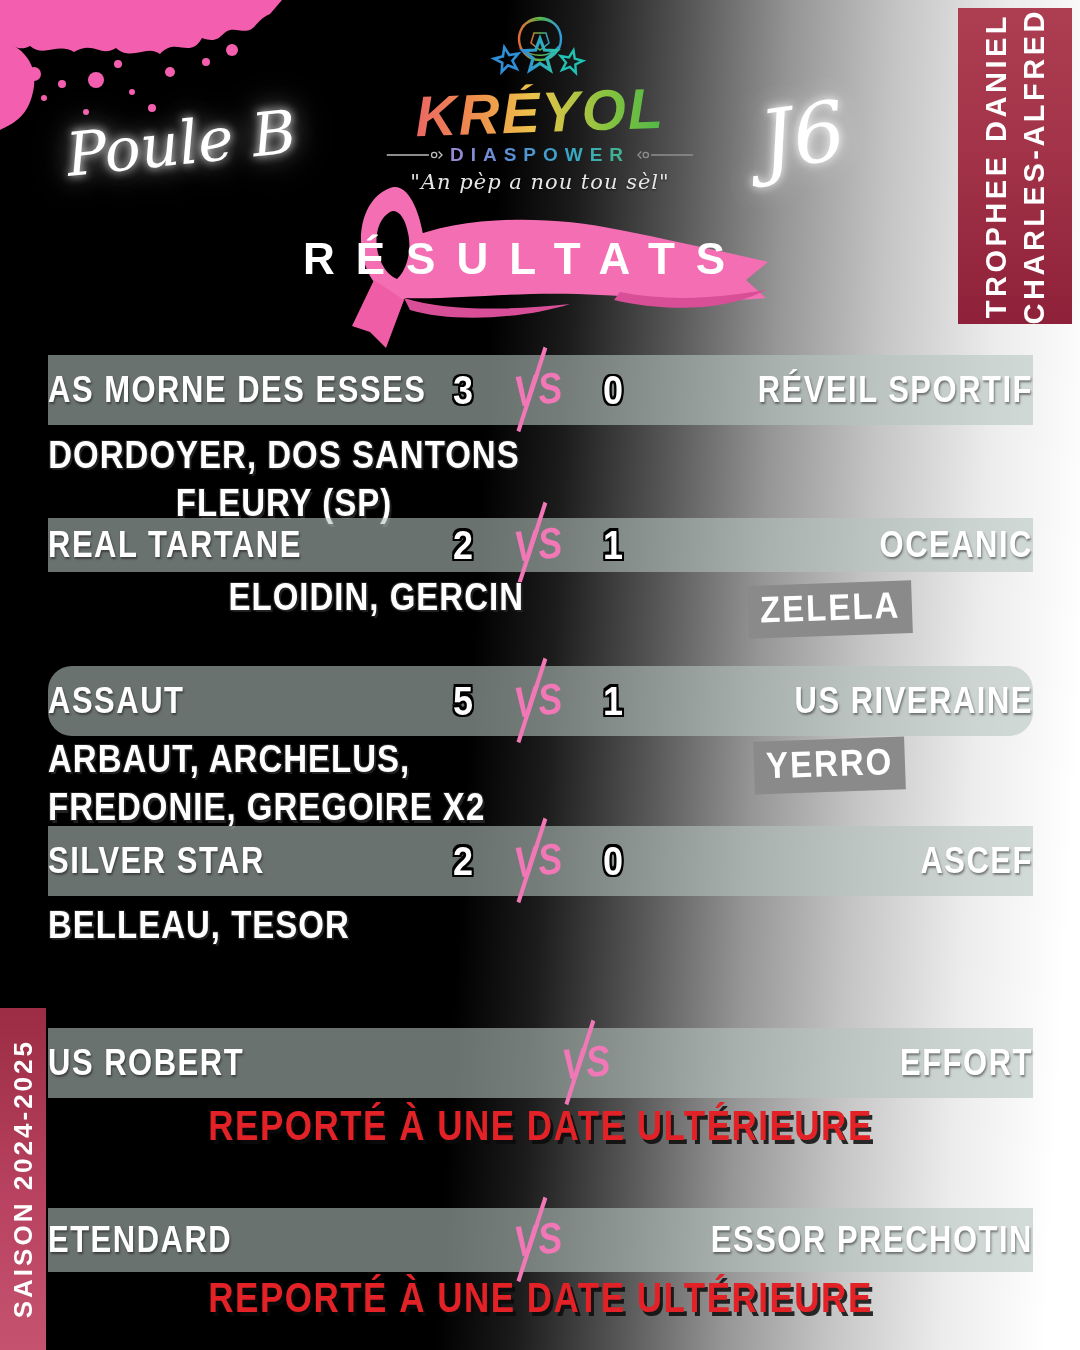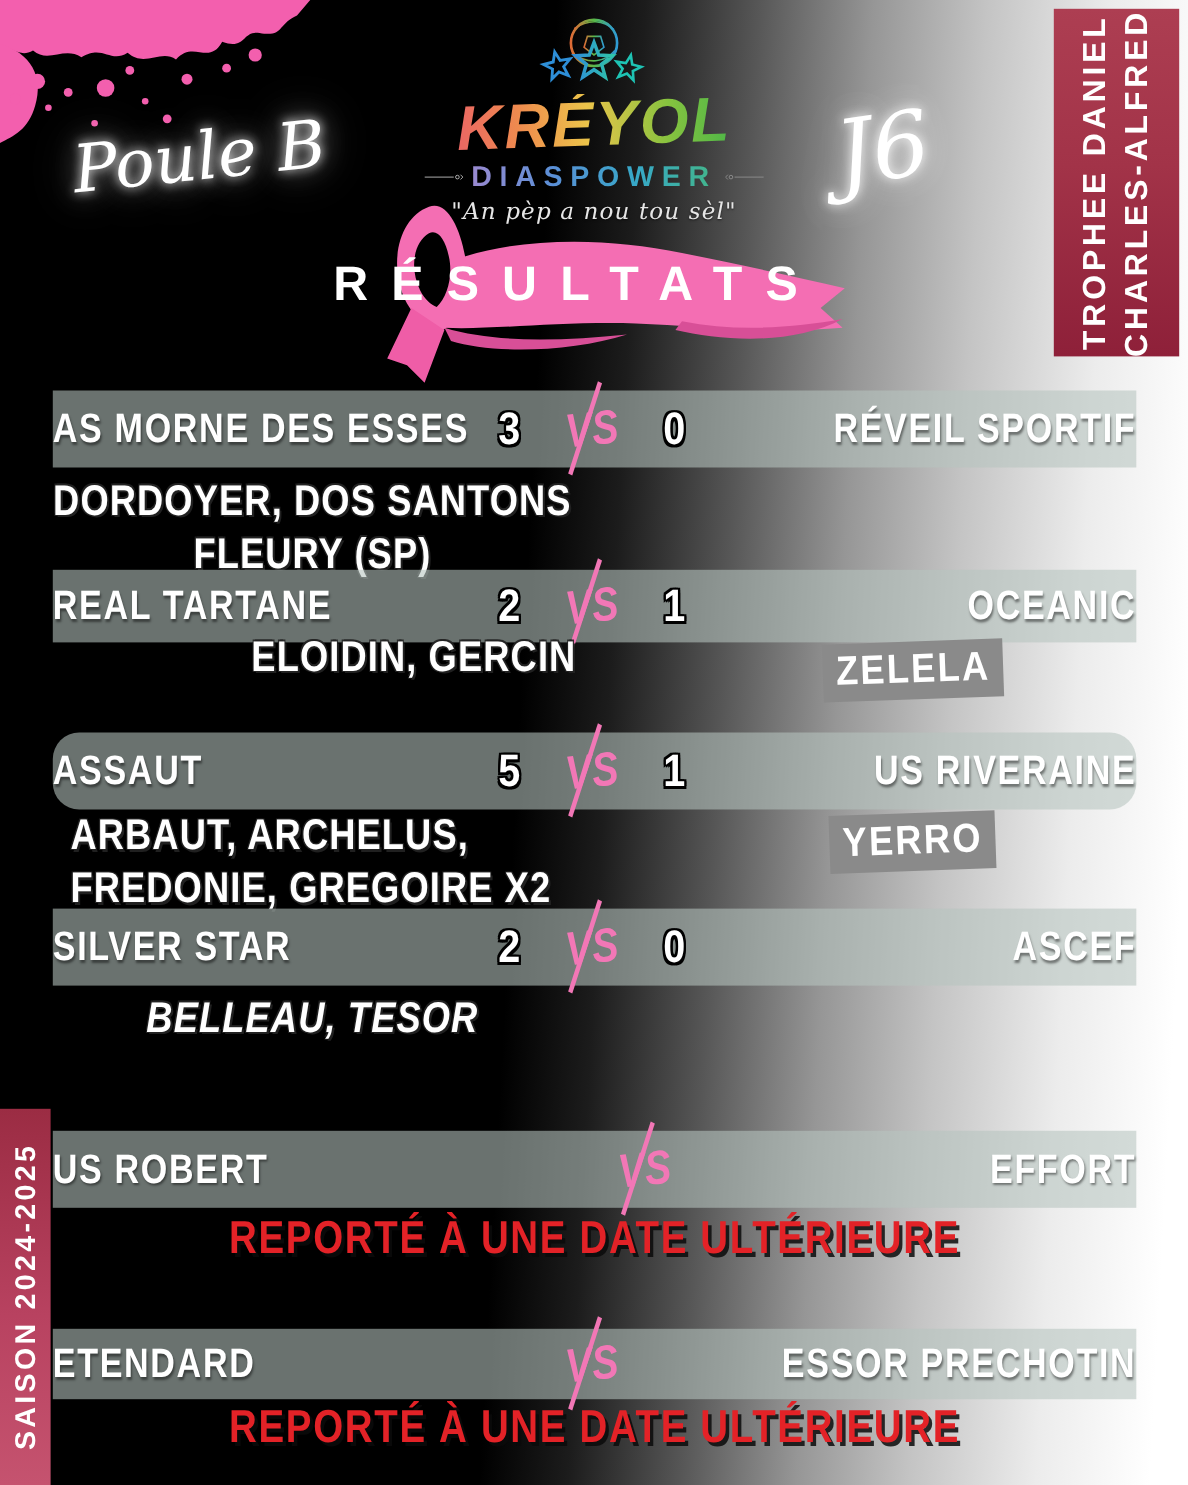--- a/index.html
+++ b/index.html
@@ -16,21 +16,21 @@
   .poule{position:absolute;left:66px;top:108px;font-size:60px;transform:rotate(-6deg);z-index:3;}
   .j6{position:absolute;left:760px;top:88px;font-size:82px;transform:rotate(-8deg);z-index:3;}
 
   
   .logo{position:absolute;left:385px;top:14px;width:310px;text-align:center;z-index:3;}
   .kreyol{font-size:57px;font-weight:900;font-style:italic;letter-spacing:2px;line-height:1;
     transform:rotate(-2deg);margin-top:2px;
     background:linear-gradient(90deg,#e8536f 0%,#ef8b4e 28%,#ecc44a 48%,#86c33f 72%,#2fb04c 100%);
     -webkit-background-clip:text;background-clip:text;color:transparent;}
   .diarow{display:flex;align-items:center;justify-content:center;gap:7px;margin-top:3px;}
-  .diaspower{font-size:26px;font-weight:700;letter-spacing:7px;
+  .diaspower{font-size:19px;font-weight:700;letter-spacing:7px;
     background:linear-gradient(90deg,#9b8ad0,#5a8fd6,#37a8c8,#43b688);
     -webkit-background-clip:text;background-clip:text;color:transparent;}
   .tagline{margin-top:4px;font-family:"DejaVu Serif",serif;font-style:italic;font-size:21px;
     color:#e6e6e6;letter-spacing:1px;text-shadow:0 1px 2px rgba(0,0,0,.65);}
 
   
   .banner-right{position:absolute;left:958px;top:8px;width:114px;height:316px;z-index:4;
     background:linear-gradient(180deg,#ad3e52 0%,#a23348 45%,#8e2039 100%);
     display:flex;justify-content:center;align-items:center;gap:5px;}
   .banner-left{position:absolute;left:0;top:1008px;width:46px;height:342px;z-index:4;
@@ -67,26 +67,26 @@
     color:#fff;transform:scaleY(1.18);transform-origin:top center;white-space:pre-line;
     text-shadow:2px 2px 0 rgba(35,35,35,.9),-1px -1px 0 rgba(35,35,35,.9),1px -1px 0 rgba(35,35,35,.9),-1px 1px 0 rgba(35,35,35,.9);}
   .badge{position:absolute;left:700px;width:260px;text-align:center;z-index:1;}
   .badge-text{display:inline-block;background:#8a8a8a;color:#fff;font-size:33px;font-weight:800;
     letter-spacing:2px;padding:3px 12px 6px;transform:rotate(-2deg) scaleY(1.12);}
   .badge-text:empty{display:none;}
   .postponed{position:absolute;left:48px;width:985px;text-align:center;z-index:1;}
   .p-inner{display:inline-block;font-size:35px;font-weight:800;letter-spacing:1.5px;color:#e32227;
     transform:scaleY(1.2);text-shadow:3px 3px 0 rgba(10,10,10,.85);}
 
-  #bar1{top:355px;height:70px;} #bar2{top:518px;height:66px;} #bar3{top:666px;height:70px;border-radius:24px;}
+  #bar1{top:355px;height:70px;} #bar2{top:518px;height:54px;} #bar3{top:666px;height:70px;border-radius:24px;}
   #bar4{top:826px;height:70px;} #bar5{top:1028px;height:70px;gap:24px;} #bar6{top:1208px;height:64px;}
   #sc1{left:48px;top:430px;width:472px;text-align:center;}
   #sc2{left:52px;top:572px;width:472px;text-align:right;}
-  #sc3{left:64px;top:734px;width:520px;text-align:left;}
-  #sc4{left:48px;top:900px;width:472px;text-align:center;font-style:italic;}
+  #sc3{left:48px;top:734px;width:520px;text-align:left;}
+  #sc4{left:48px;top:900px;width:472px;}
   #bd2{top:586px;} #bd3{top:742px;}
   #pp5{top:1106px;} #pp6{top:1278px;}
 </style>
 </head>
 <body>
 
 <div class="poster">
 
   <svg class="splash" width="290" height="160" viewBox="0 0 290 160">
     <path fill="#f35fae" d="M0,0 H282 L270,14 C252,22 258,34 236,30 C220,27 224,46 202,38 C190,60 176,36 160,54 C146,44 132,62 116,48 C100,58 94,40 74,52 C58,42 44,58 30,46 C16,54 8,38 0,46 Z"></path>

